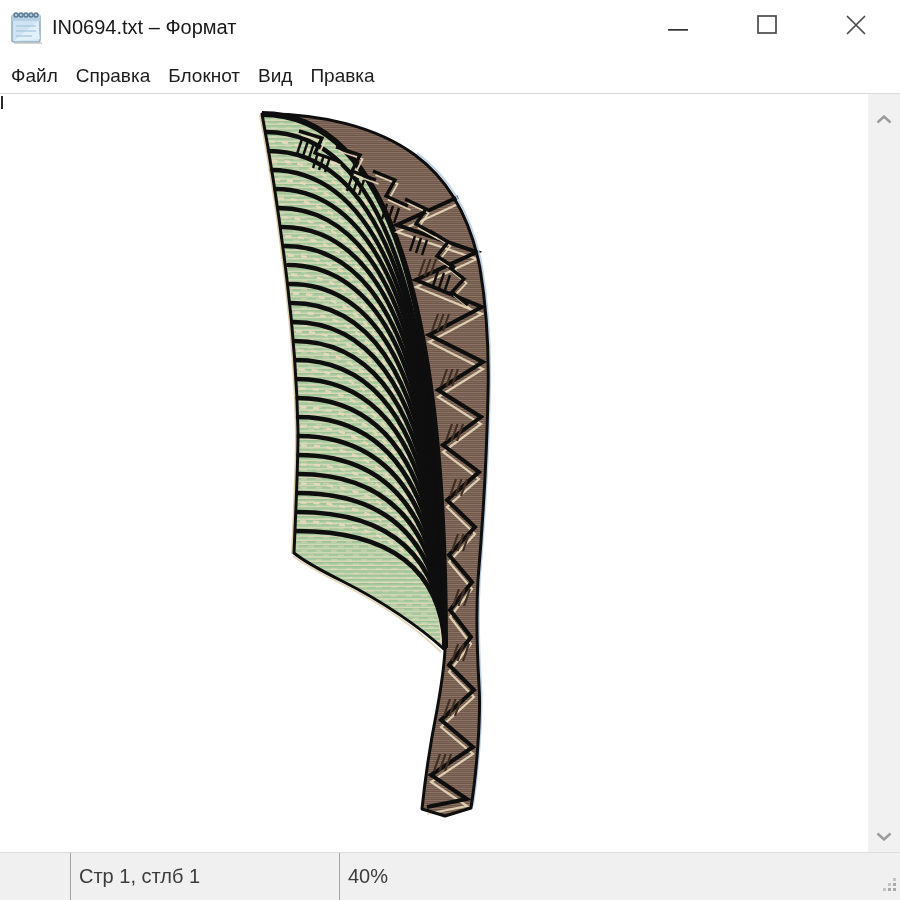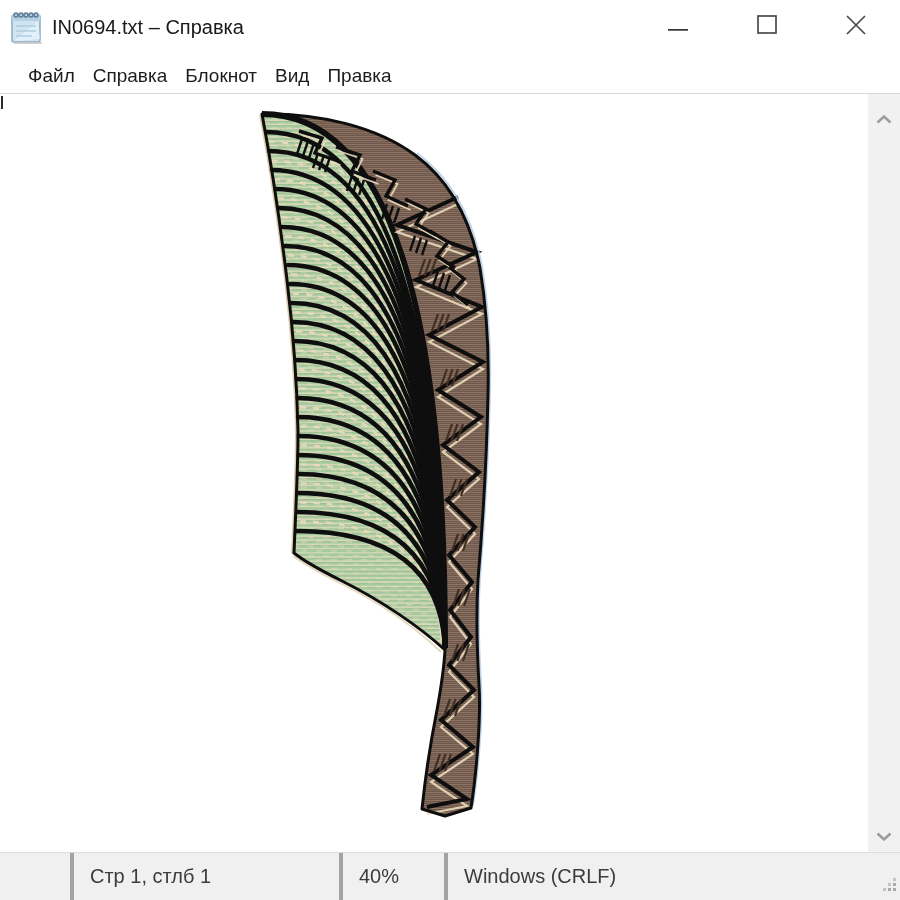--- a/index.html
+++ b/index.html
@@ -10,40 +10,40 @@
   
   .titlebar{position:absolute;top:0;left:0;right:0;height:58px;background:#fff}
   .app-icon{position:absolute;left:7px;top:9px;width:38px;height:38px}
   .title{position:absolute;left:52px;top:0;height:54px;line-height:54px;
          font-size:20px;color:#191919;white-space:nowrap}
   .controls{position:absolute;right:0;top:0;display:flex}
   .ctl{width:89px;height:54px;display:flex;align-items:center;justify-content:center;cursor:default}
 
   
   .menubar{position:absolute;top:58px;left:0;right:0;height:36px;display:flex;align-items:flex-end;
-           padding-left:19px;border-bottom:1px solid #d9d9d9;box-sizing:border-box;
+           padding-left:2px;border-bottom:1px solid #d9d9d9;box-sizing:border-box;
            font-size:19px;color:#1c1c1c;background:#fff}
   .menu-item{padding:0 9px;height:100%;display:flex;align-items:center;cursor:default}
 
   
   .content{position:absolute;top:94px;left:0;width:900px;height:758px;background:#fff;overflow:hidden}
   #art{position:absolute;left:0;top:0;width:868px;height:758px}
   .caret{position:absolute;left:1px;top:2px;width:2px;height:13px;background:#2b2b2b}
 
   
   .scrollbar{position:absolute;right:0;top:0;width:32px;height:758px;background:#f1f1f1;
              display:flex;flex-direction:column;justify-content:space-between;align-items:center;
              padding:16px 0;box-sizing:border-box}
   .scroll-btn{width:16px;height:9px;display:block}
 
   
   .statusbar{position:absolute;top:852px;left:0;right:0;height:48px;background:#f0f0f0;
              border-top:1px solid #dcdcdc;box-sizing:border-box;display:flex;
              font-size:20px;color:#3c3c3c}
-  .cell{display:flex;align-items:center;padding-left:16px;border-left:4px solid #a3a3a3;
+  .cell{display:flex;align-items:center;padding-left:8px;border-left:1px solid #a3a3a3;
         box-sizing:border-box;white-space:nowrap}
   .cell.c1{width:70px;border-left:none;padding:0}
   .cell.c2{width:269px}
   .cell.c3{width:105px}
   .cell.c4{width:237px}
   .cell.c5{flex:1}
   .grip{position:absolute;right:3px;bottom:3px}
 </style>
 </head>
 <body>
@@ -64,21 +64,21 @@
         </g>
         <path d="M7,32 L31,12 L33,30 Z" fill="#e6f2fa" opacity="0.8"></path>
         <g stroke="#a9c6dc" stroke-width="1.3">
           <line x1="9" y1="17" x2="29" y2="17"></line>
             <line x1="9" y1="22" x2="29" y2="22"></line>
             <line x1="9" y1="27" x2="25" y2="27"></line>
         </g>
         <rect x="7" y="33" width="28" height="2" fill="#c2c2c2" opacity="0.7"></rect>
       </svg>
     </span>
-    <span class="title">IN0694.txt – Справка</span>
+    <span class="title">IN0694.txt – Формат</span>
     <div class="controls">
       <div class="ctl" aria-label="Свернуть">
         <span>
           <svg width="20" height="4" viewBox="0 0 20 4">
               <rect y="1" width="20" height="1.7" fill="#333"></rect>
             </svg>
         </span>
       </div>
       <div class="ctl" aria-label="Развернуть">
         <span>
@@ -258,21 +258,20 @@
             <polyline points="1.5,1.5 8,7.5 14.5,1.5" fill="none" stroke="#9a9a9a" stroke-width="2.4"></polyline>
           </svg>
       </span>
     </div>
   </div>
 
   <div class="statusbar">
     <div class="cell c1"></div>
     <div class="cell c2">Стр 1, стлб 1</div>
     <div class="cell c3">40%</div>
-    <div class="cell c4">Windows (CRLF)</div>
     <span class="grip">
       <svg width="16" height="16" viewBox="0 0 16 16">
         <g fill="#aaaaaa">
           <rect x="12" y="12" width="3" height="3"></rect>
             <rect x="12" y="7" width="3" height="3"></rect>
           <rect x="12" y="2" width="3" height="3" fill="#c3c3c3"></rect>
             <rect x="7" y="12" width="3" height="3"></rect>
           <rect x="7" y="7" width="3" height="3" fill="#c3c3c3"></rect>
             <rect x="2" y="12" width="3" height="3" fill="#c3c3c3"></rect>
         </g>

